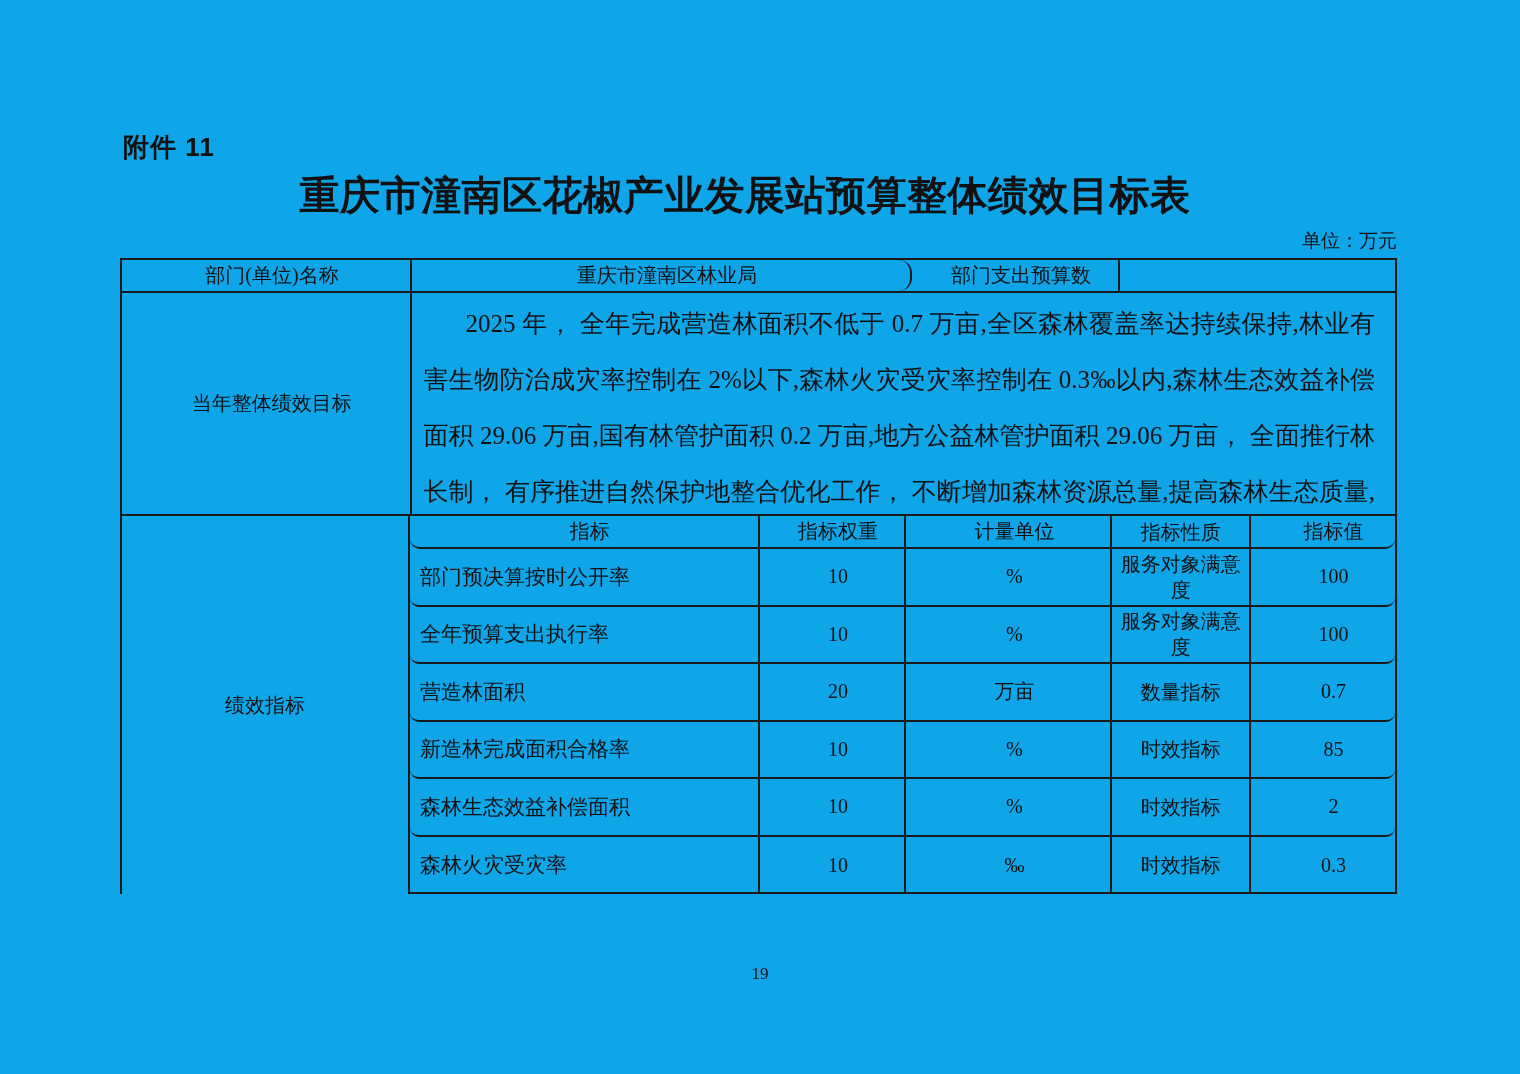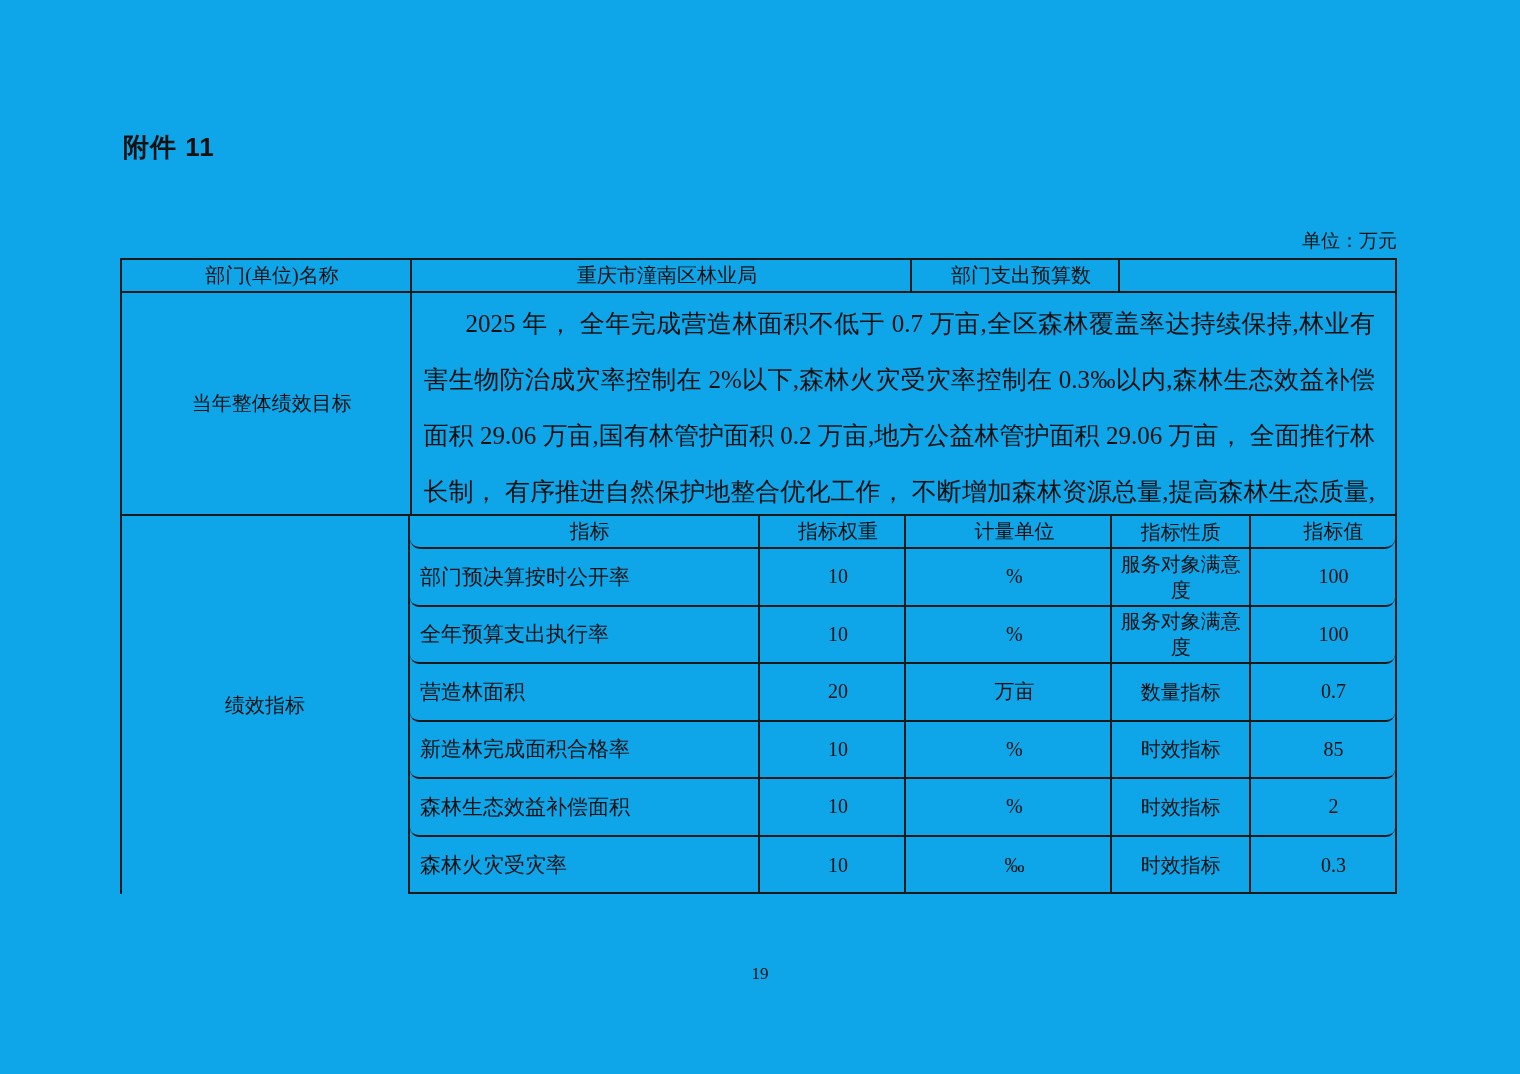--- a/index.html
+++ b/index.html
@@ -66,21 +66,21 @@
     text-align: center;
     overflow: hidden;
     padding-left: 12px;
   }
   .b-r { border-right: 2px solid #1a1a1a; }
   .b-b { border-bottom: 2px solid #1a1a1a; }
 
   
   .r1 { height: 33px; }
   .r1 .c1 { width: 290px; }
-  .r1 .c2 { width: 500px; }
+  .r1 .c2 { width: 500px; border-radius: 13px; }
   .r1 .c3 { width: 208px; }
   .r1 .c4 { width: 277px; }
 
   
   .r2 { height: 223px; }
   .r2 .label { width: 290px; }
   .r2 .text {
     width: 985px;
     display: block;
     text-align: justify;
@@ -117,20 +117,21 @@
     font-size: 17px;
   }
 </style>
 </head>
 <body>
 
 <div class="page">
 
   <div class="attachment">附件 11</div>
 
+  <div class="doc-title">重庆市潼南区花椒产业发展站预算整体绩效目标表</div>
 
   <div class="unit-note">单位：万元</div>
 
   <div class="tbl">
 
     <div class="row r1 b-b">
       <div class="cell c1 b-r">部门(单位)名称</div>
       <div class="cell c2 b-r">重庆市潼南区林业局</div>
       <div class="cell c3 b-r">部门支出预算数</div>
     </div>

